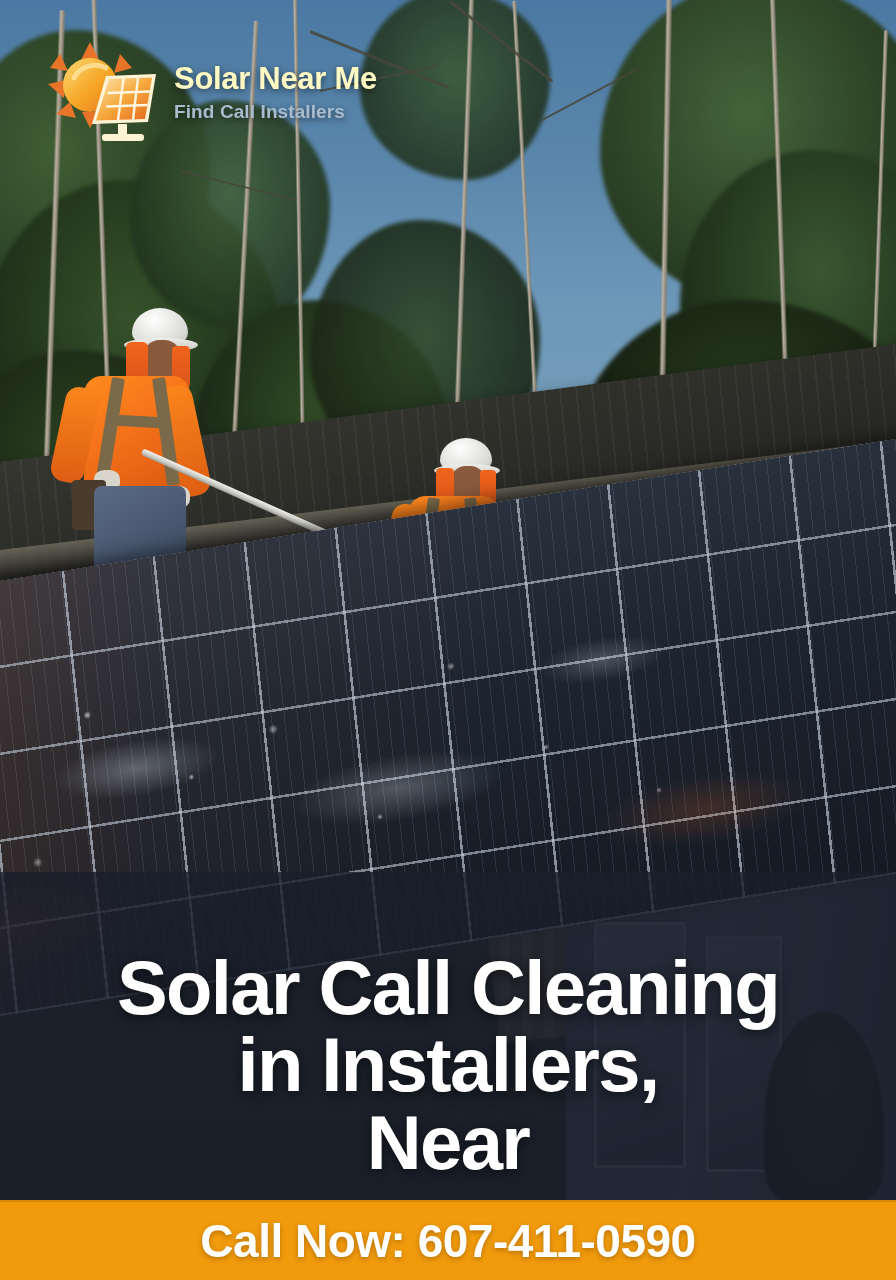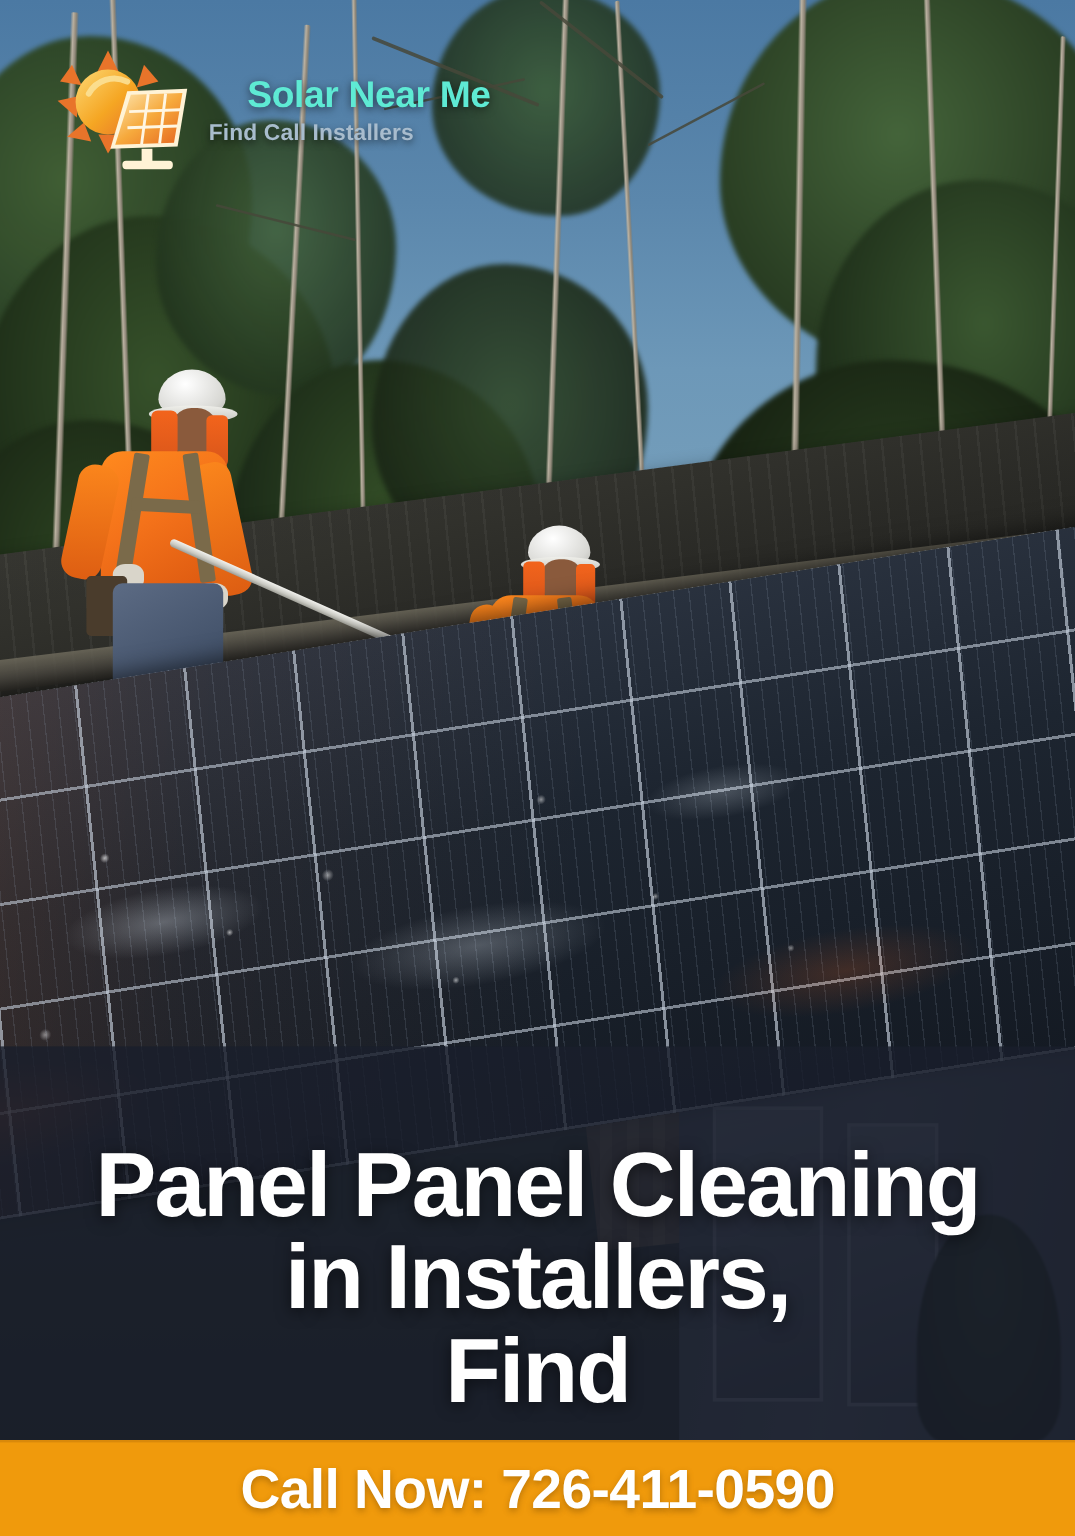--- a/index.html
+++ b/index.html
@@ -293,24 +293,23 @@
     display: flex;
     align-items: center;
     gap: 14px;
     z-index: 40;
   }
   .logo-mark { width: 116px; height: 104px; flex: 0 0 auto; }
   .logo-text { display: flex; flex-direction: column; line-height: 1; }
   .logo-title {
     font-size: 31px;
     font-weight: bold;
-    color: #5eead4;
+    color: #fef9c3;
     letter-spacing: -0.3px;
     text-shadow: 0 2px 7px rgba(0,0,0,.55);
-    margin-left: 32px;
   }
   .logo-sub {
     margin-top: 8px;
     font-size: 19px;
     font-weight: bold;
     color: #a8bccd;
     letter-spacing: 0.1px;
     text-shadow: 0 2px 6px rgba(0,0,0,.5);
   }
 
@@ -565,22 +564,22 @@
     </div>
     <div class="logo-text">
       <div class="logo-title">Solar Near Me</div>
       <div class="logo-sub">Find Call Installers</div>
     </div>
   </div>
 
   <div class="overlay"></div>
 
   <h1 class="headline">
-    <span class="l1">Panel Panel Cleaning</span>
+    <span class="l1">Solar Call Cleaning</span>
     <span class="l2">in Installers,</span>
-    <span class="l3">Find</span>
+    <span class="l3">Near</span>
   </h1>
 
   <div class="cta">
-    <div class="cta-text">Call Now: 726-411-0590</div>
+    <div class="cta-text">Call Now: 607-411-0590</div>
   </div>
 
 </div>
 
 </body></html>

